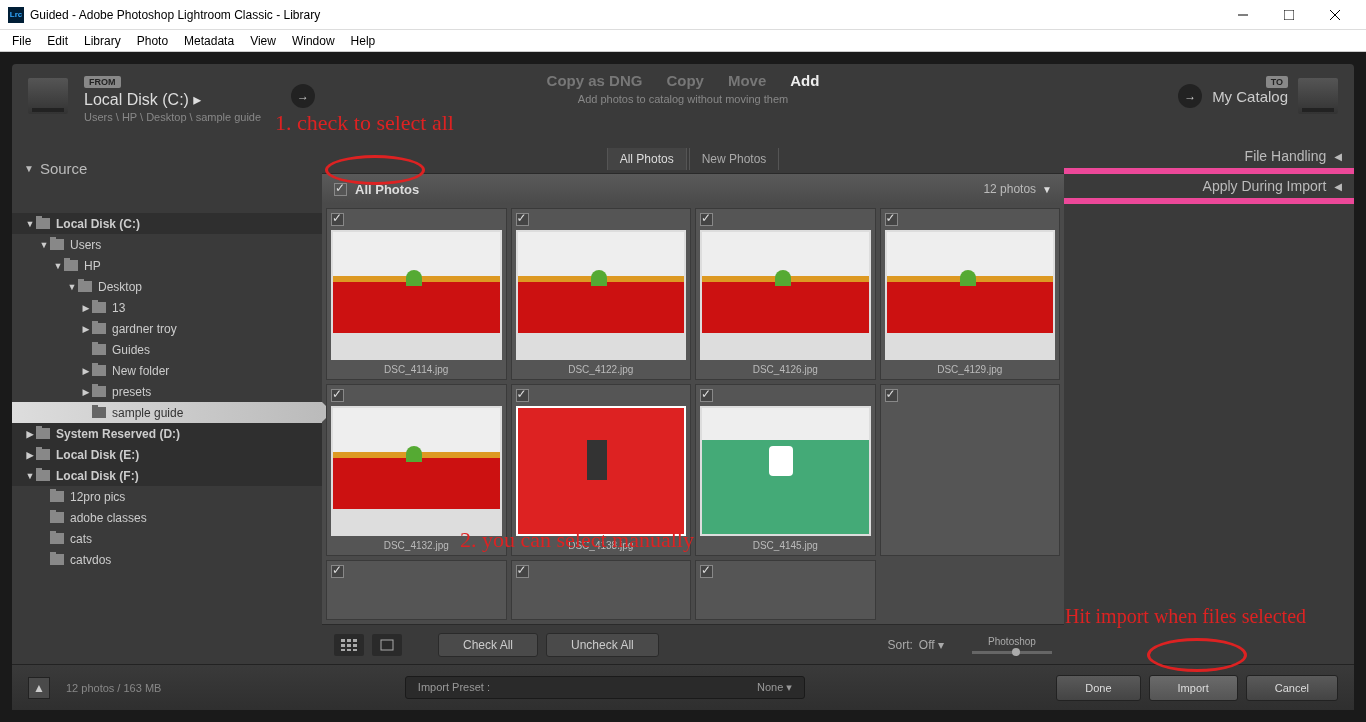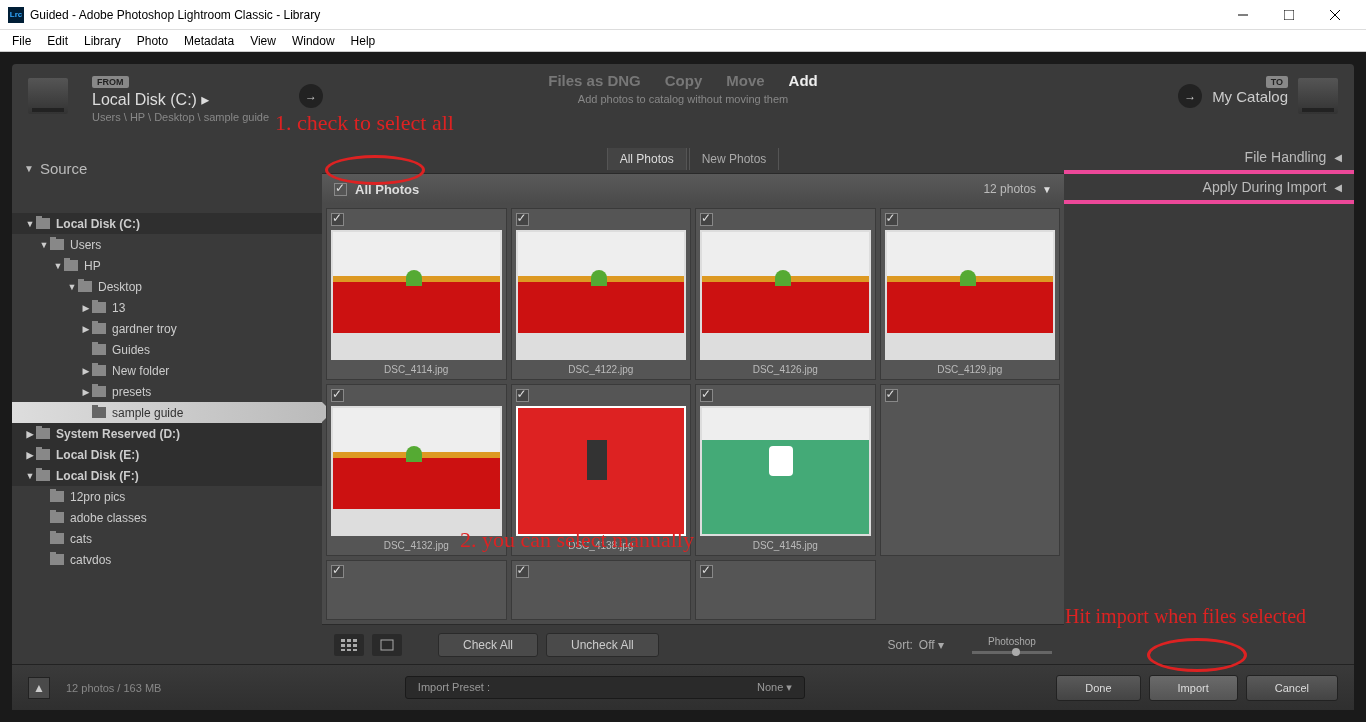--- a/index.html
+++ b/index.html
@@ -11,21 +11,21 @@
 .winbtn { width: 46px; height: 30px; display: flex; align-items: center; justify-content: center; }
 .winbtn svg { width: 10px; height: 10px; }
 
 .menubar { height: 22px; background: #fff; display: flex; align-items: center; padding: 0 4px; color: #000; border-bottom: 1px solid #ccc; }
 .menubar span { padding: 2px 8px; font-size: 12px; }
 
 .app { background: #1a1a1a; height: calc(722px - 52px); position: relative; padding: 12px; }
 .dialog { background: #3a3a3a; border-radius: 4px; height: 100%; display: flex; flex-direction: column; position: relative; }
 
 .top { height: 80px; display: flex; align-items: flex-start; padding: 10px 16px 0; position: relative; }
-.from-block { display: flex; gap: 24px; }
+.from-block { display: flex; gap: 16px; }
 .hdd-icon { width: 40px; height: 36px; background: linear-gradient(#555,#333); border-radius: 2px; position: relative; margin-top: 4px;}
 .hdd-icon::after{content:"";position:absolute;bottom:2px;left:4px;right:4px;height:4px;background:#222;}
 .from-text { }
 .badge { background: #888; color: #222; font-size: 9px; padding: 1px 5px; border-radius: 2px; font-weight: bold; }
 .src-title { font-size: 16px; color: #ddd; margin: 2px 0; }
 .src-path { font-size: 11px; color: #888; }
 .arrow-btn { width: 24px; height: 24px; background: #222; border-radius: 50%; display: flex; align-items: center; justify-content: center; color: #ccc; margin-top: 10px; }
 
 .middle-top { position: absolute; left: 50%; transform: translateX(-50%); top: 8px; text-align: center; width: 500px;}
 .actions { display: flex; gap: 24px; justify-content: center; font-size: 15px; font-weight: bold; }
@@ -76,21 +76,21 @@
 
 .toolbar { height: 40px; background: #3a3a3a; display: flex; align-items: center; padding: 0 12px; gap: 8px; border-top:1px solid #2a2a2a;}
 .tb-btn { background: #4a4a4a; border: 1px solid #2a2a2a; color: #ccc; padding: 4px 24px; border-radius: 3px; font-size: 12px;}
 .view-btn{width:30px;height:22px;background:#2a2a2a;display:flex;align-items:center;justify-content:center;border-radius:2px;}
 .sort { margin-left: auto; display: flex; align-items: center; gap: 6px; font-size: 12px; color: #aaa;}
 .slider-wrap{display:flex;flex-direction:column;align-items:center;margin-left:20px;color:#aaa;font-size:10px;}
 .slider{width:80px;height:3px;background:#666;position:relative;margin-top:4px;}
 .slider::after{content:"";position:absolute;left:40px;top:-3px;width:8px;height:8px;background:#aaa;border-radius:50%;}
 
 .right-panel { width: 290px; background: #3a3a3a; }
-.rp-row { height: 30px; display: flex; align-items: center; justify-content: flex-end; padding: 0 12px; font-size: 14px; color: #bbb; border-bottom:4px solid #ec4899;}
+.rp-row { height: 30px; display: flex; align-items: center; justify-content: flex-end; padding: 0 12px; font-size: 14px; color: #bbb; border-bottom:6px solid #ec4899;}
 .rp-row .tri{margin-left:8px;font-size:10px;}
 
 .footer { height: 46px; background: linear-gradient(#3a3a3a,#2f2f2f); display: flex; align-items: center; padding: 0 16px; border-top:1px solid #222;}
 .sq-btn{width:22px;height:22px;background:#4a4a4a;border:1px solid #222;display:flex;align-items:center;justify-content:center;margin-right:16px;}
 .stats{font-size:11px;color:#888;}
 .preset-box{margin-left:auto;margin-right:auto;background:#2a2a2a;border:1px solid #1a1a1a;border-radius:3px;padding:4px 12px;width:400px;display:flex;justify-content:space-between;font-size:11px;color:#999;}
 .f-btn{background:linear-gradient(#5a5a5a,#444);border:1px solid #222;color:#ddd;padding:6px 28px;border-radius:3px;font-size:11px;margin-left:8px;}
 .f-btn.accent{background:linear-gradient(#6a6a6a,#555);}
 
 .annotation { position: absolute; color: #d22; font-family: "Comic Sans MS", cursive; font-size: 22px; font-weight: normal; pointer-events: none; z-index: 100; }
@@ -148,21 +148,21 @@
     <div class="from-text">
       <span class="badge">FROM</span>
       <div class="src-title">Local Disk (C:)  ▸</div>
       <div class="src-path">Users \ HP \ Desktop \ sample guide</div>
     </div>
   </div>
   <div class="arrow-btn" style="margin-left:30px">→</div>
 
   <div class="middle-top">
     <div class="actions" id="actions">
-            <span>Files as DNG</span>
+            <span>Copy as DNG</span>
             <span>Copy</span>
             <span>Move</span>
             <span class="active">Add</span>
           </div>
     <div class="subtext">Add photos to catalog without moving them</div>
   </div>
 
   <div class="to-block">
     <div class="arrow-btn">→</div>
     <div style="text-align:right">

